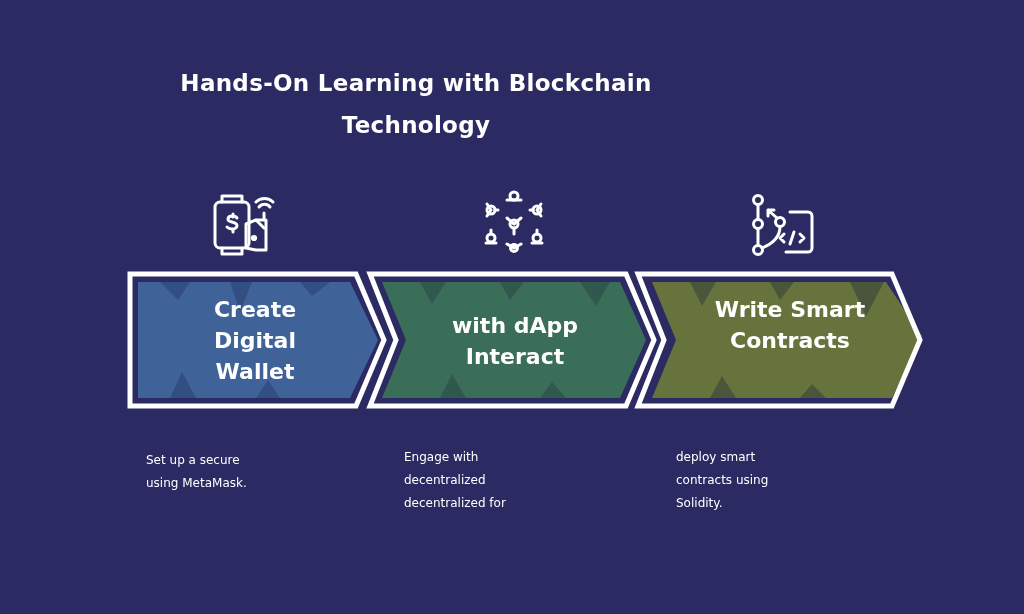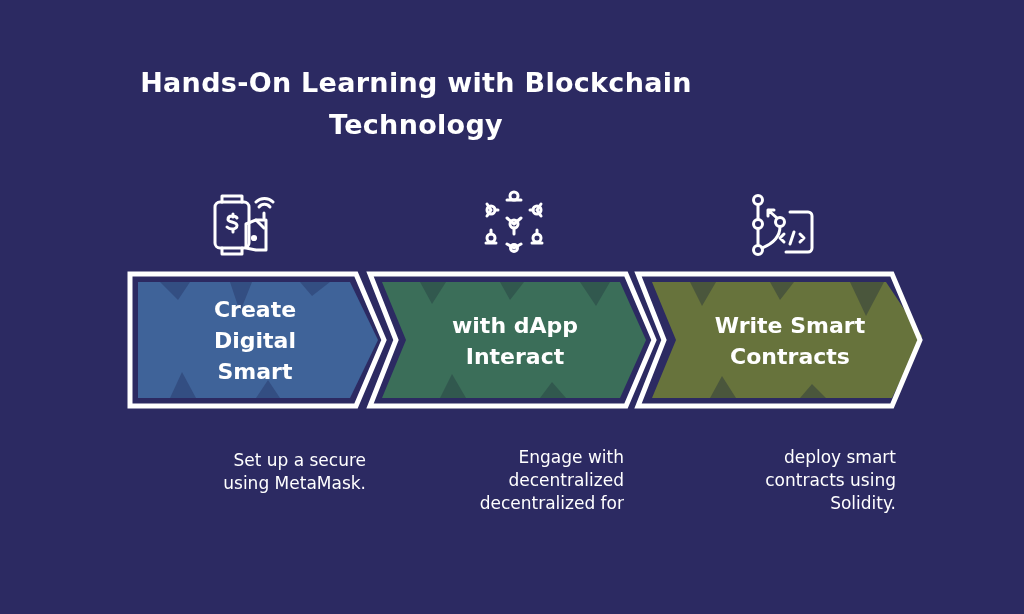--- a/index.html
+++ b/index.html
@@ -7,37 +7,37 @@
     width: 1024px; height: 614px;
     background: #2c2a62;
     position: relative;
     overflow: hidden;
     font-family: "DejaVu Sans", sans-serif;
     color: #ffffff;
   }
   .title {
     position: absolute; left: 0; top: 62px; width: 832px;
     text-align: center;
-    font-size: 27px; font-weight: bold; line-height: 42px;
+    font-size: 23px; font-weight: bold; line-height: 42px;
     letter-spacing: 0.3px;
   }
   .icon { position: absolute; width: 80px; height: 70px; }
   .icon svg { width: 100%; height: 100%; }
   #chevrons { position: absolute; left: 0; top: 0; }
   .step-label {
     position: absolute;
     text-align: center;
     font-weight: bold;
     font-size: 22px;
     line-height: 31px;
   }
   .desc {
     position: absolute;
-    text-align: right;
-    font-size: 17px;
+    text-align: left;
+    font-size: 12px;
     line-height: 23px;
     width: 220px;
   }
 </style>
 </head>
 <body>
 
 <div class="title">
   <div>Hands-On Learning with Blockchain</div>
   <div>Technology</div>
@@ -110,27 +110,27 @@
   <g>
     <polygon points="652,282 886,282 922,336 892,398 652,398 676,340" fill="#67733c"></polygon>
     <path d="M690,282 L702,306 L716,282 Z M770,282 L780,300 L794,282 Z M850,282 L866,316 L884,282 Z M710,398 L722,376 L736,398 Z M800,398 L812,384 L826,398 Z" fill="#3f4a3c" opacity="0.7"></path>
     <polygon points="638,274 892,274 920,340 892,406 638,406 664,340" fill="none" stroke="#ffffff" stroke-width="5" stroke-linejoin="miter"></polygon>
   </g>
 </svg>
 
 <div class="step-label" style="left:160px; top:294px; width:190px;">
   <div>Create</div>
   <div>Digital</div>
-  <div>Smart</div>
+  <div>Wallet</div>
 </div>
 <div class="step-label" style="left:410px; top:310px; width:210px;">
   <div>with dApp</div>
   <div>Interact</div>
 </div>
-<div class="step-label" style="left:680px; top:310px; width:220px;">
+<div class="step-label" style="left:680px; top:294px; width:220px;">
   <div>Write Smart</div>
   <div>Contracts</div>
 </div>
 
 <div class="desc" style="left:146px; top:449px;">
   <div>Set up a secure</div>
   <div>using MetaMask.</div>
 </div>
 <div class="desc" style="left:404px; top:446px;">
   <div>Engage with</div>

